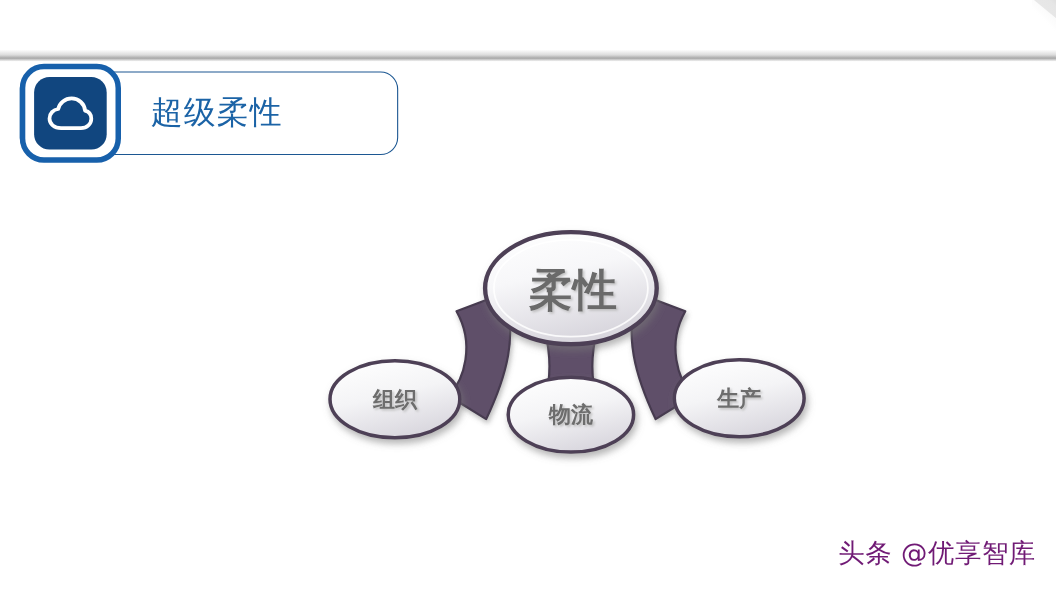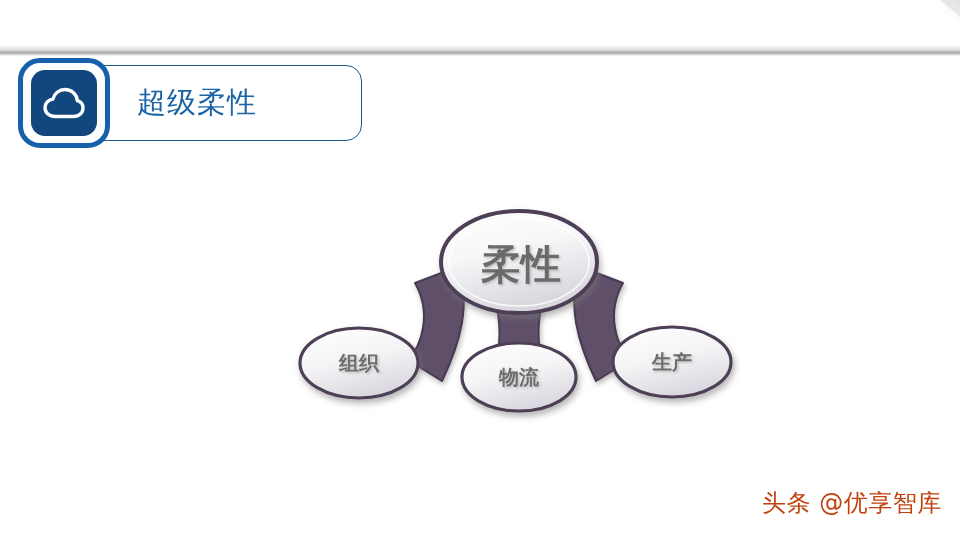--- a/index.html
+++ b/index.html
@@ -124,21 +124,21 @@
   }
   .diagram svg { display: block; }
 
   
   .watermark {
     position: absolute;
     left: 762px;
     top: 488px;
     font-size: 24px;
     line-height: 30px;
-    color: #c2410c;
+    color: #701a75;
     white-space: nowrap;
     font-family: "DejaVu Sans", "Liberation Sans", sans-serif;
     letter-spacing: 0.5px;
   }
 </style>
 </head>
 <body>
 
 <div id="slide">
 

